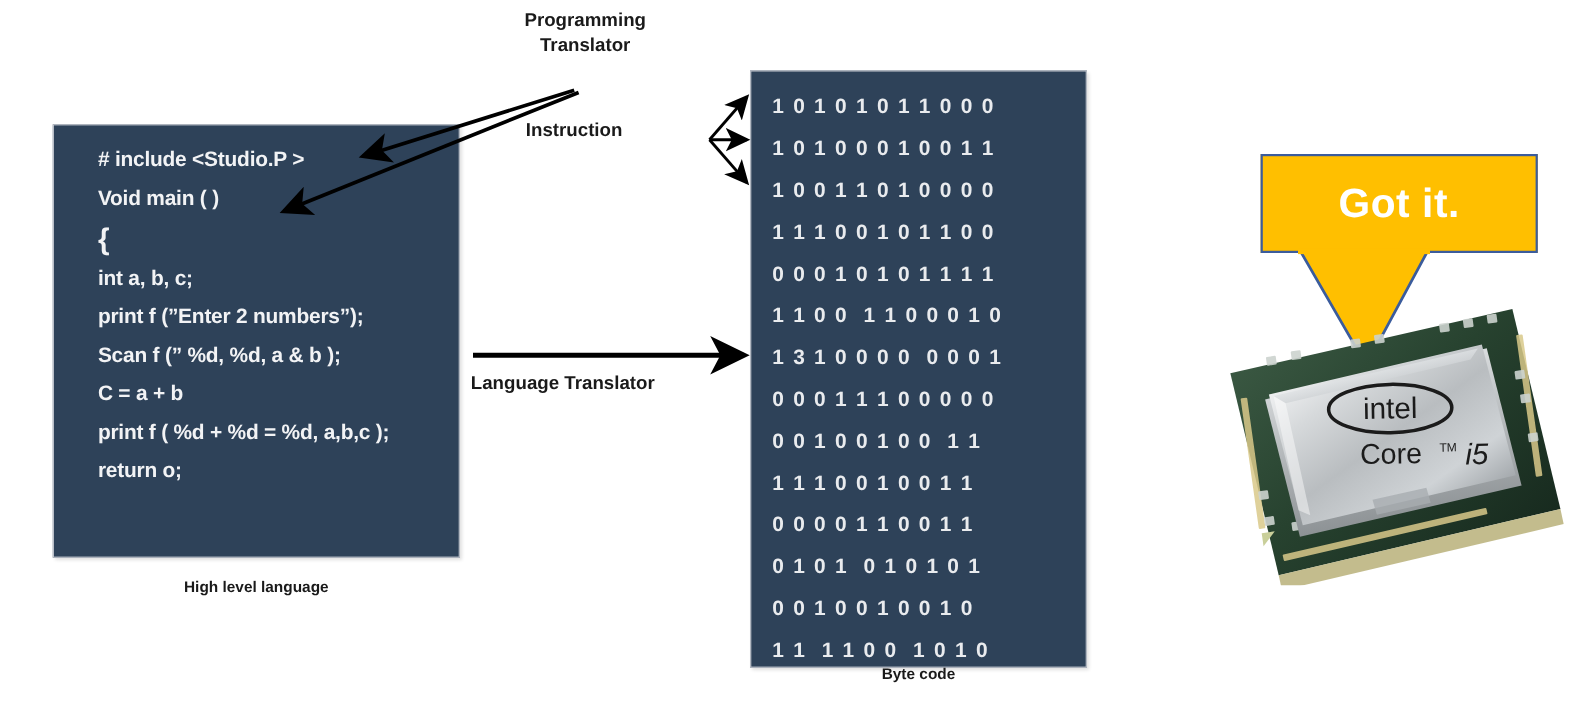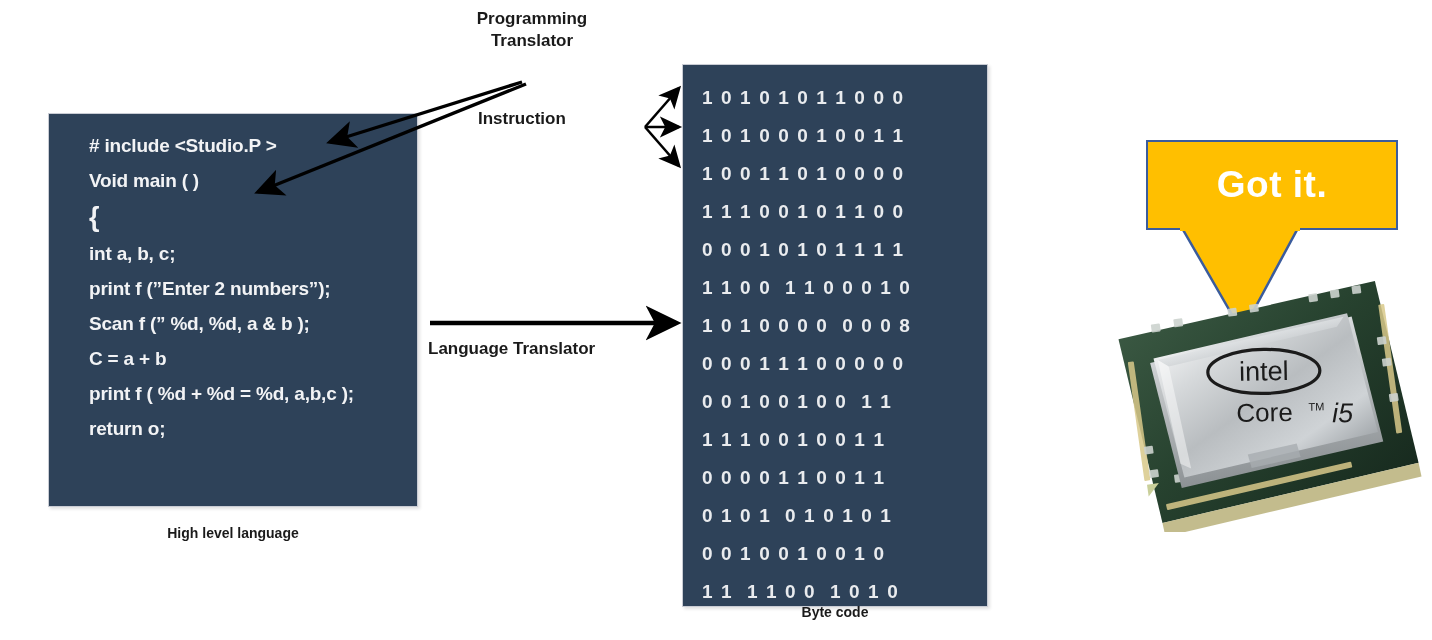--- a/index.html
+++ b/index.html
@@ -195,21 +195,21 @@
   <div class="caption" id="caption-hll">High level language</div>
 
   <div class="binary-panel">
     <div class="binary-lines">
       <div class="binary-line">1 0 1 0 1 0 1 1 0 0 0</div>
       <div class="binary-line">1 0 1 0 0 0 1 0 0 1 1</div>
       <div class="binary-line">1 0 0 1 1 0 1 0 0 0 0</div>
       <div class="binary-line">1 1 1 0 0 1 0 1 1 0 0</div>
       <div class="binary-line">0 0 0 1 0 1 0 1 1 1 1</div>
       <div class="binary-line">1 1 0 0  1 1 0 0 0 1 0</div>
-      <div class="binary-line">1 0 1 0 0 0 0  0 0 0 8</div>
+      <div class="binary-line">1 3 1 0 0 0 0  0 0 0 1</div>
       <div class="binary-line">0 0 0 1 1 1 0 0 0 0 0</div>
       <div class="binary-line">0 0 1 0 0 1 0 0  1 1</div>
       <div class="binary-line">1 1 1 0 0 1 0 0 1 1</div>
       <div class="binary-line">0 0 0 0 1 1 0 0 1 1</div>
       <div class="binary-line">0 1 0 1  0 1 0 1 0 1</div>
       <div class="binary-line">0 0 1 0 0 1 0 0 1 0</div>
       <div class="binary-line">1 1  1 1 0 0  1 0 1 0</div>
     </div>
   </div>
   <div class="caption" id="caption-bytecode">Byte code</div>

